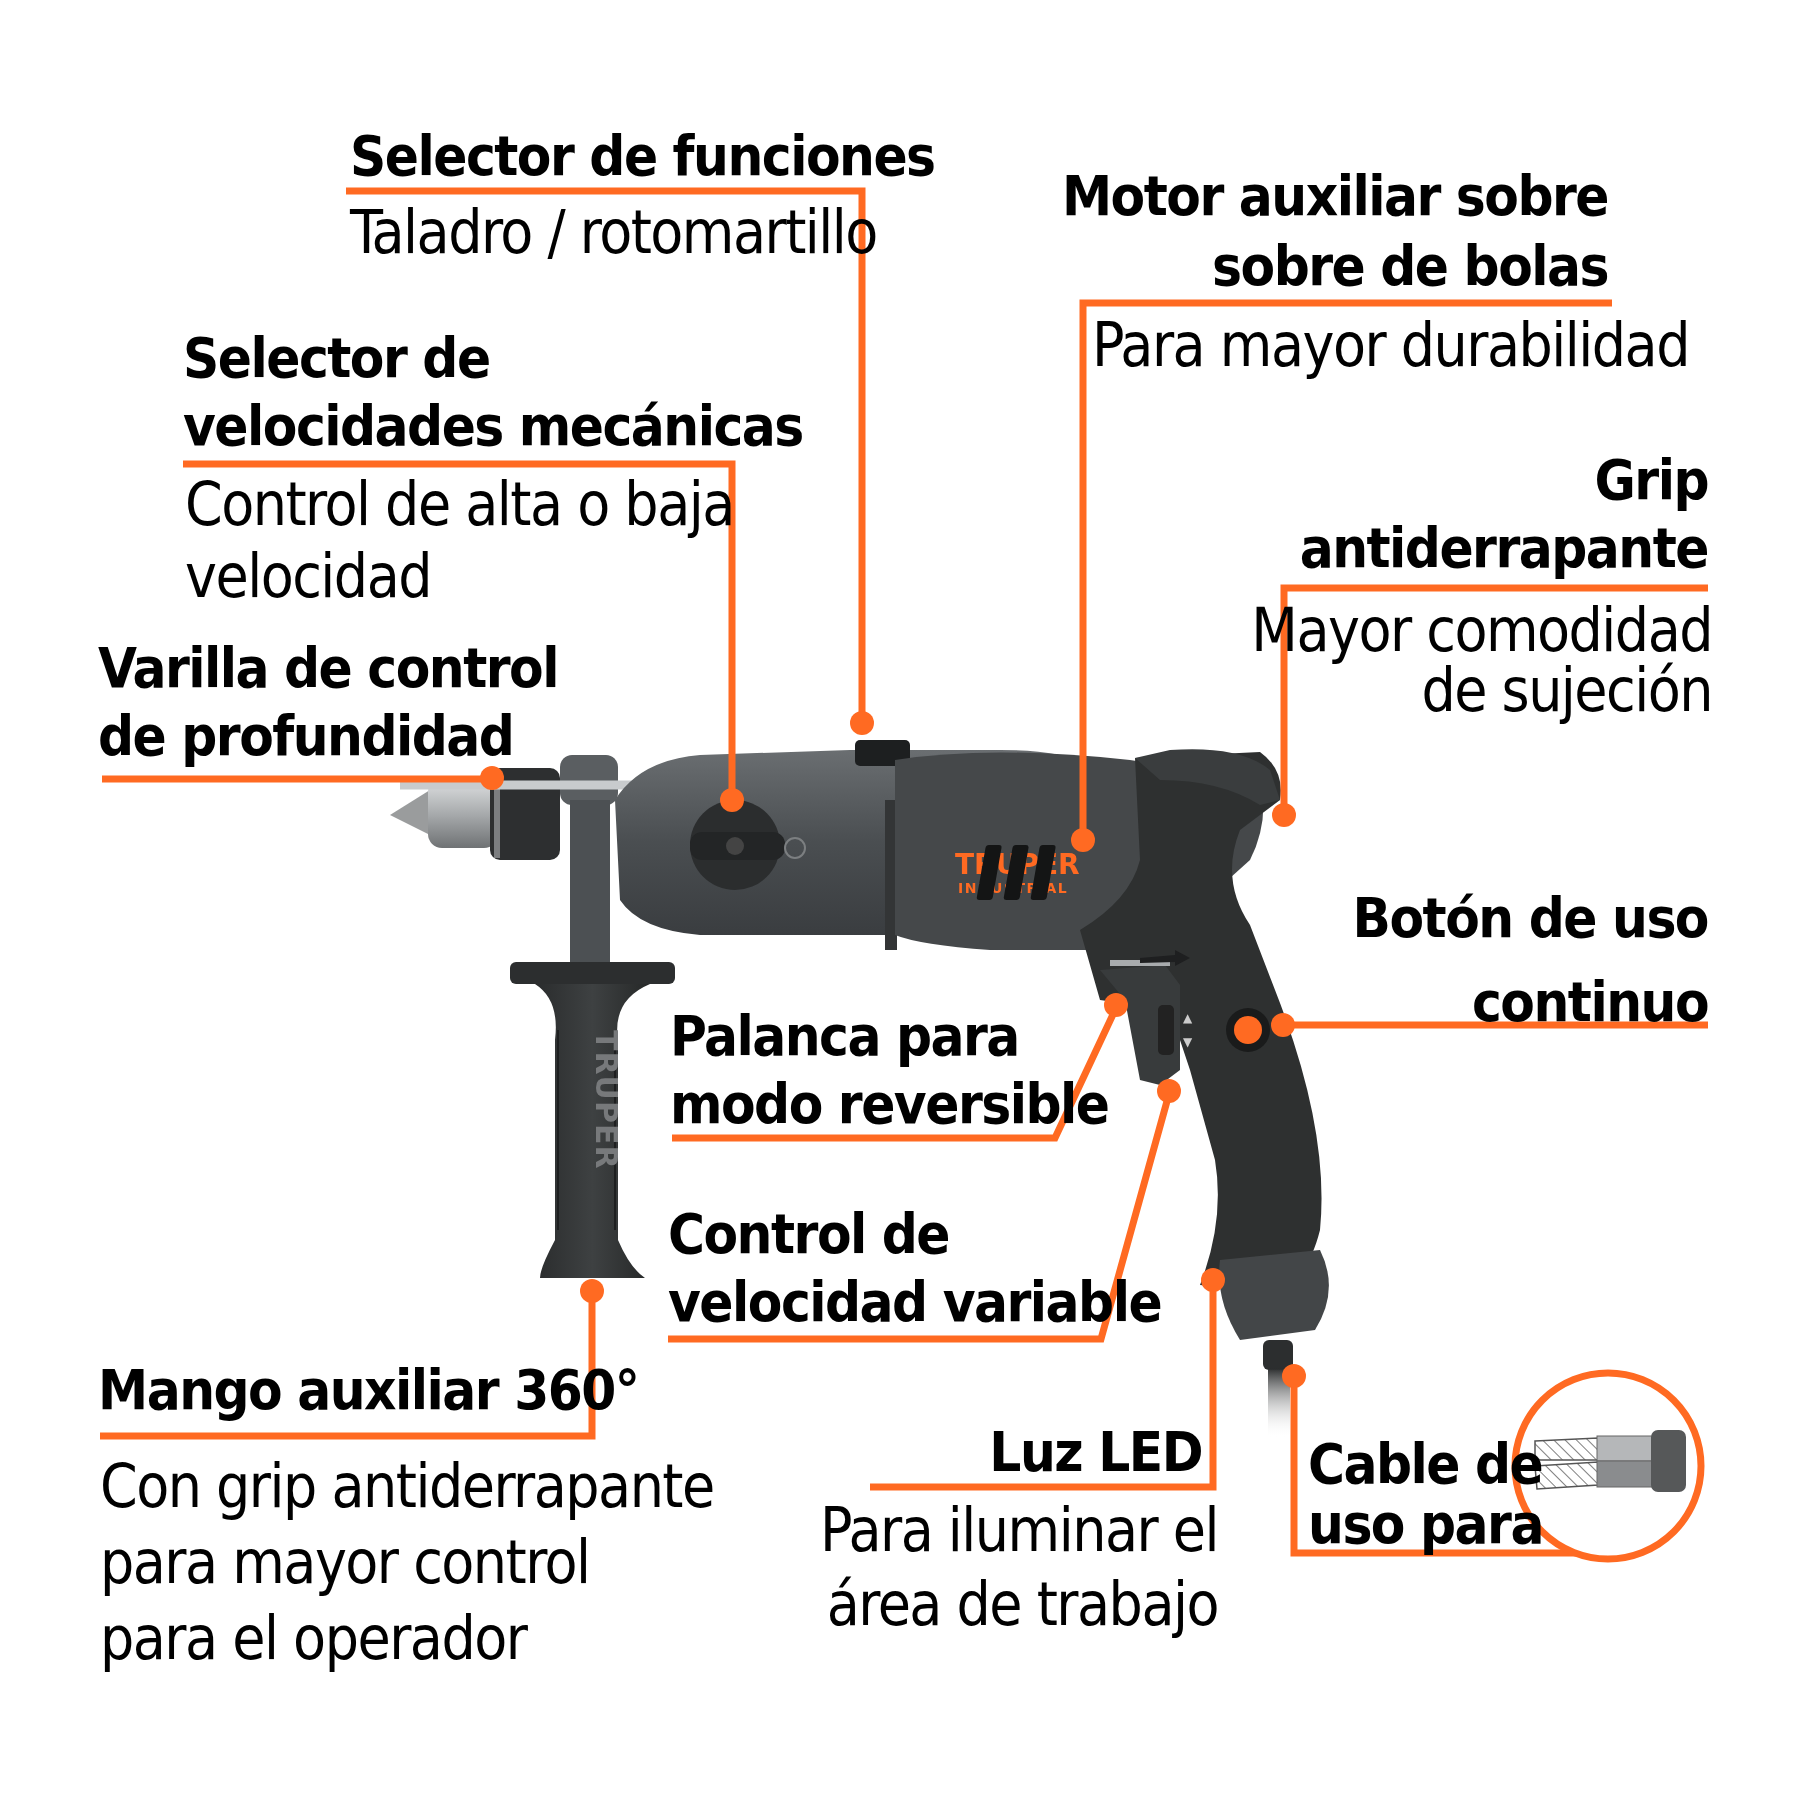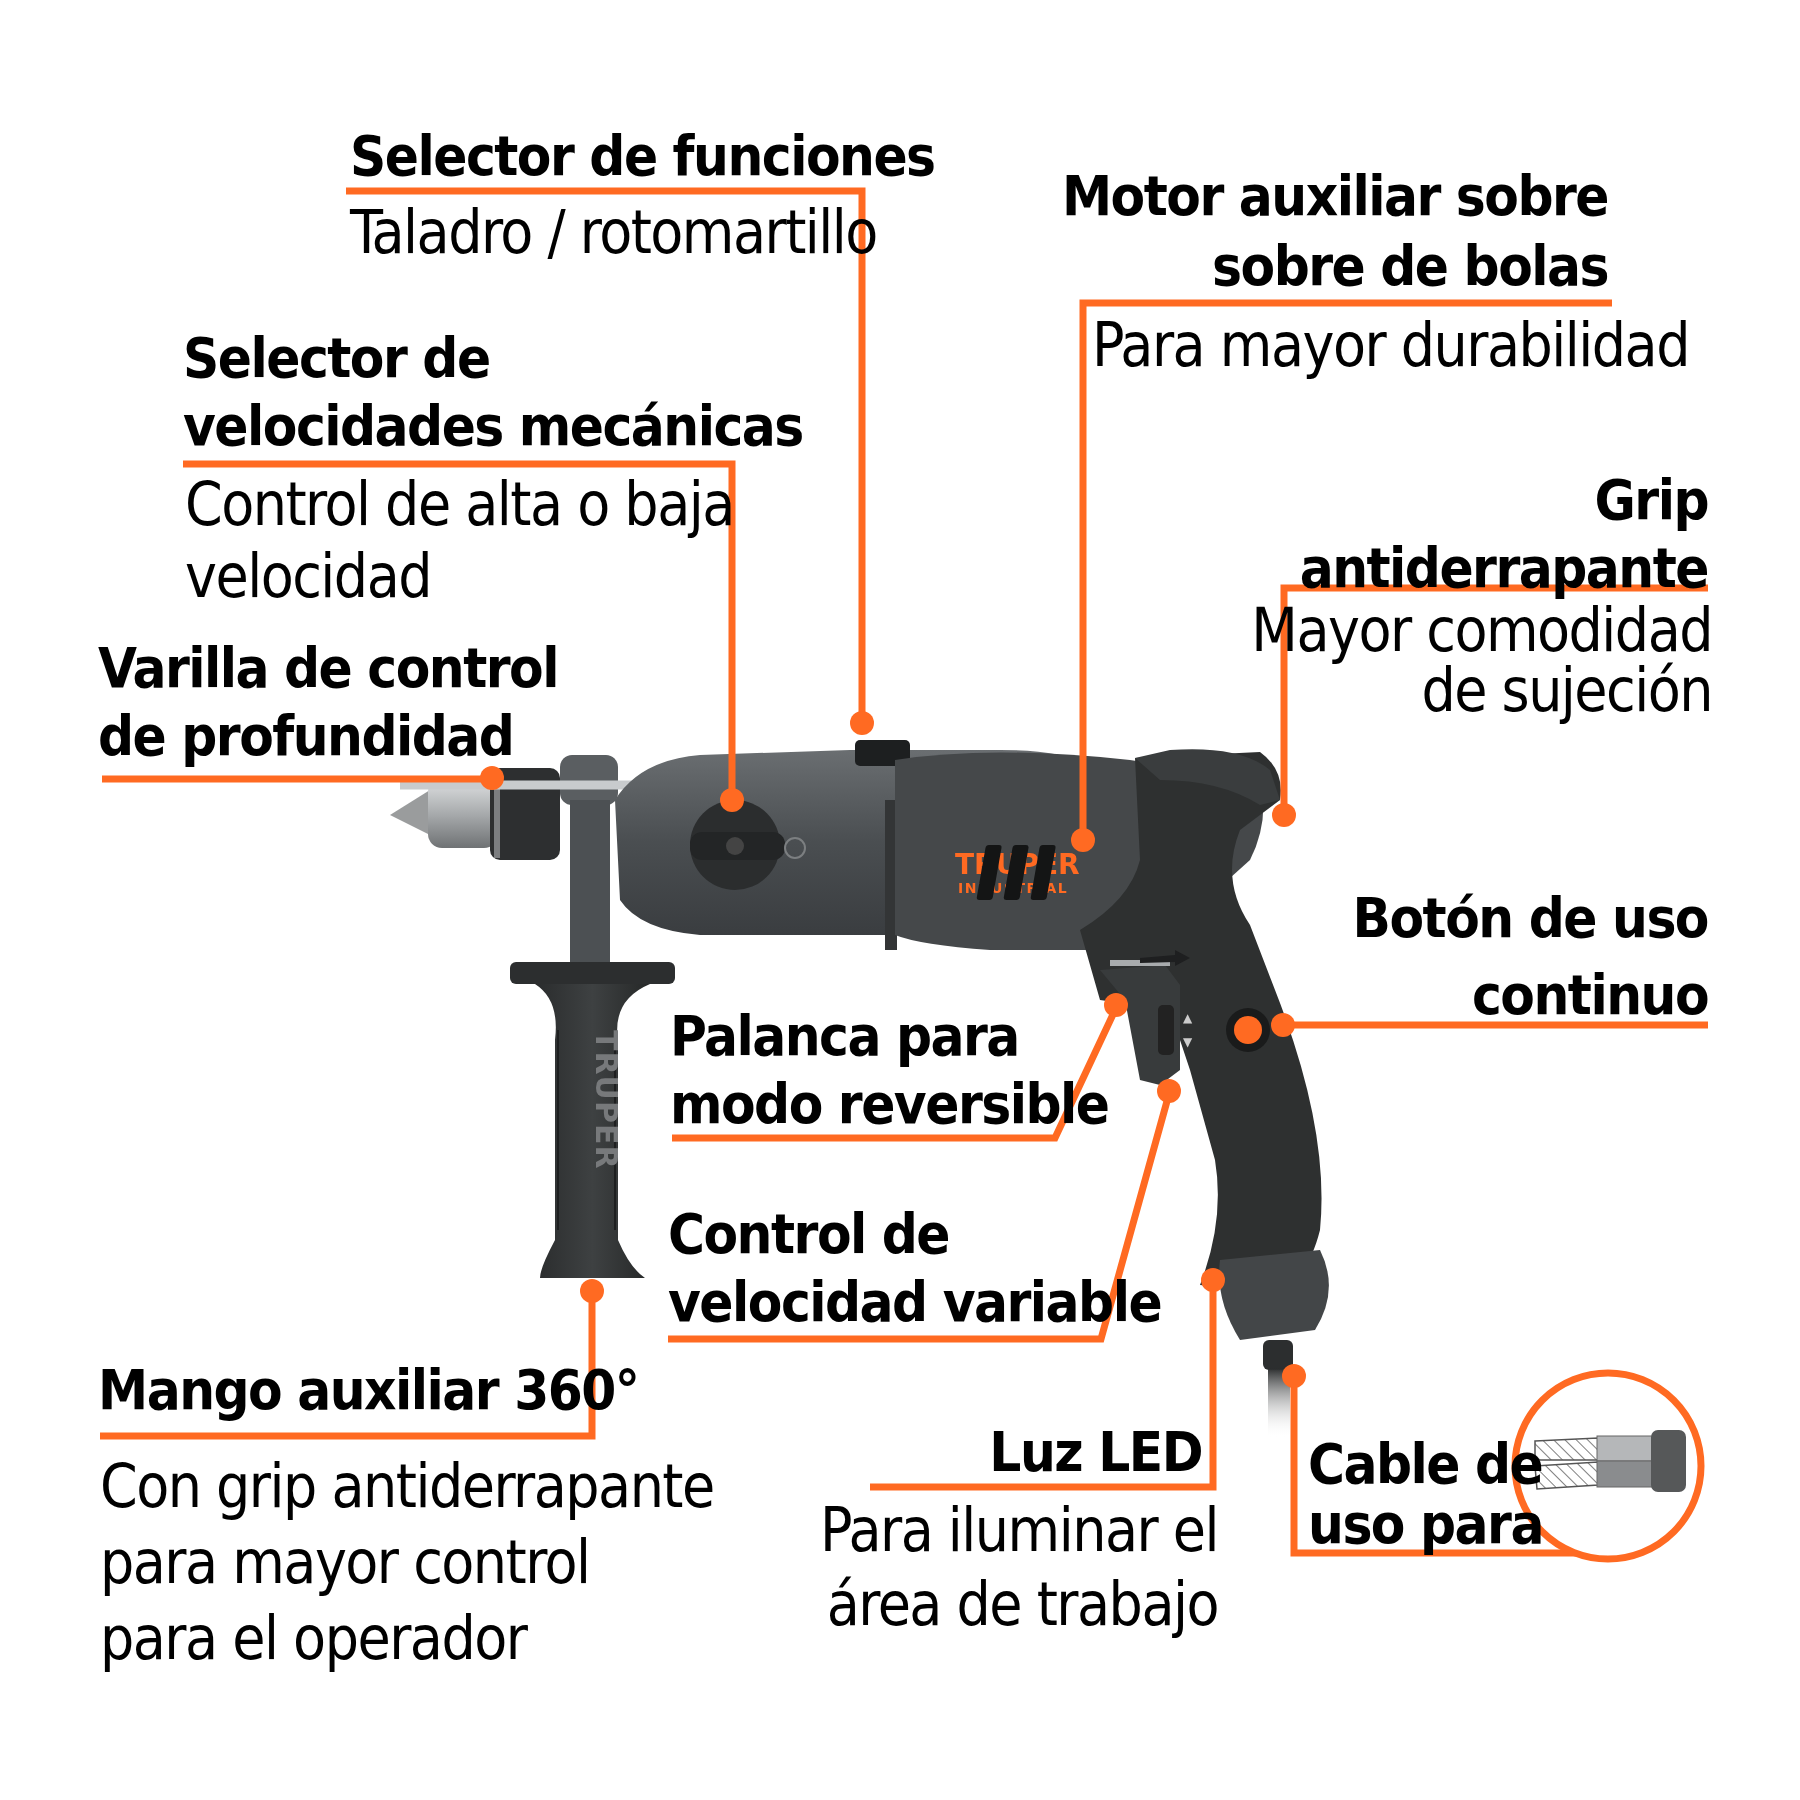--- a/index.html
+++ b/index.html
@@ -172,35 +172,35 @@
   <div class="label" style="left:183px; top:330px;">
     <span class="line title" style="margin-bottom:12px;">Selector de</span>
     <span class="line title">velocidades mecánicas</span>
   </div>
   <div class="label" style="left:185px; top:474px;">
     <span class="line sub" style="margin-bottom:12px;">Control de alta o baja</span>
     <span class="line sub">velocidad</span>
   </div>
 
   <div class="label right" style="right:92px; top:452px;">
-    <span class="line title" style="margin-bottom:12px;margin-top:20px;">Grip</span>
+    <span class="line title" style="margin-bottom:12px;">Grip</span>
     <span class="line title">antiderrapante</span>
   </div>
   <div class="label right" style="right:88px; top:600px;">
     <span class="line sub" style="">Mayor comodidad</span>
     <span class="line sub">de sujeción</span>
   </div>
 
   <div class="label" style="left:98px; top:640px;">
     <span class="line title" style="margin-bottom:12px;">Varilla de control</span>
     <span class="line title">de profundidad</span>
   </div>
 
   <div class="label right" style="right:92px; top:890px;">
-    <span class="line title" style="margin-bottom:21px;">Botón de uso</span>
+    <span class="line title" style="margin-bottom:28px;">Botón de uso</span>
     <span class="line title">continuo</span>
   </div>
 
   <div class="label" style="left:670px; top:1008px;">
     <span class="line title" style="margin-bottom:12px;">Palanca para</span>
     <span class="line title">modo reversible</span>
   </div>
 
   <div class="label" style="left:668px; top:1206px;">
     <span class="line title" style="margin-bottom:12px;">Control de</span>

